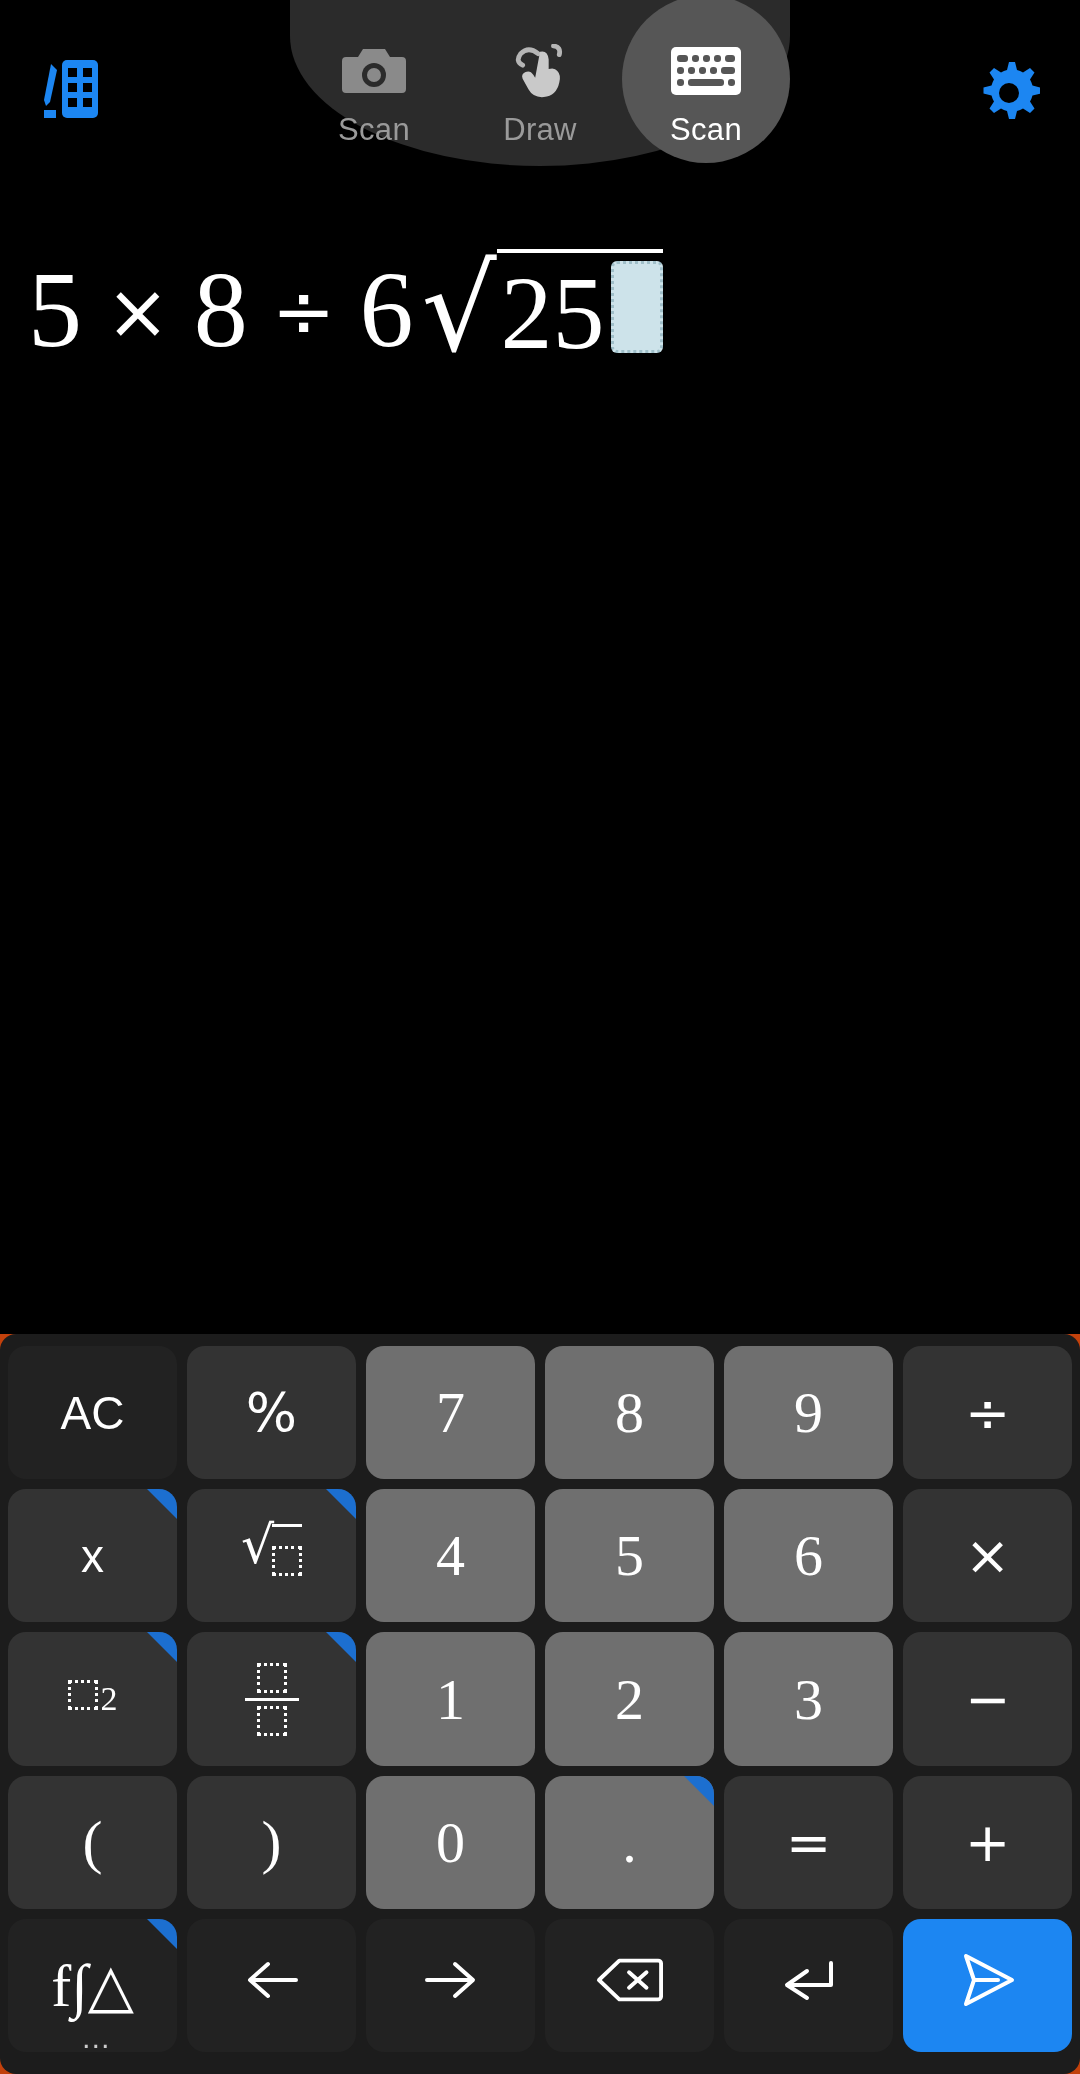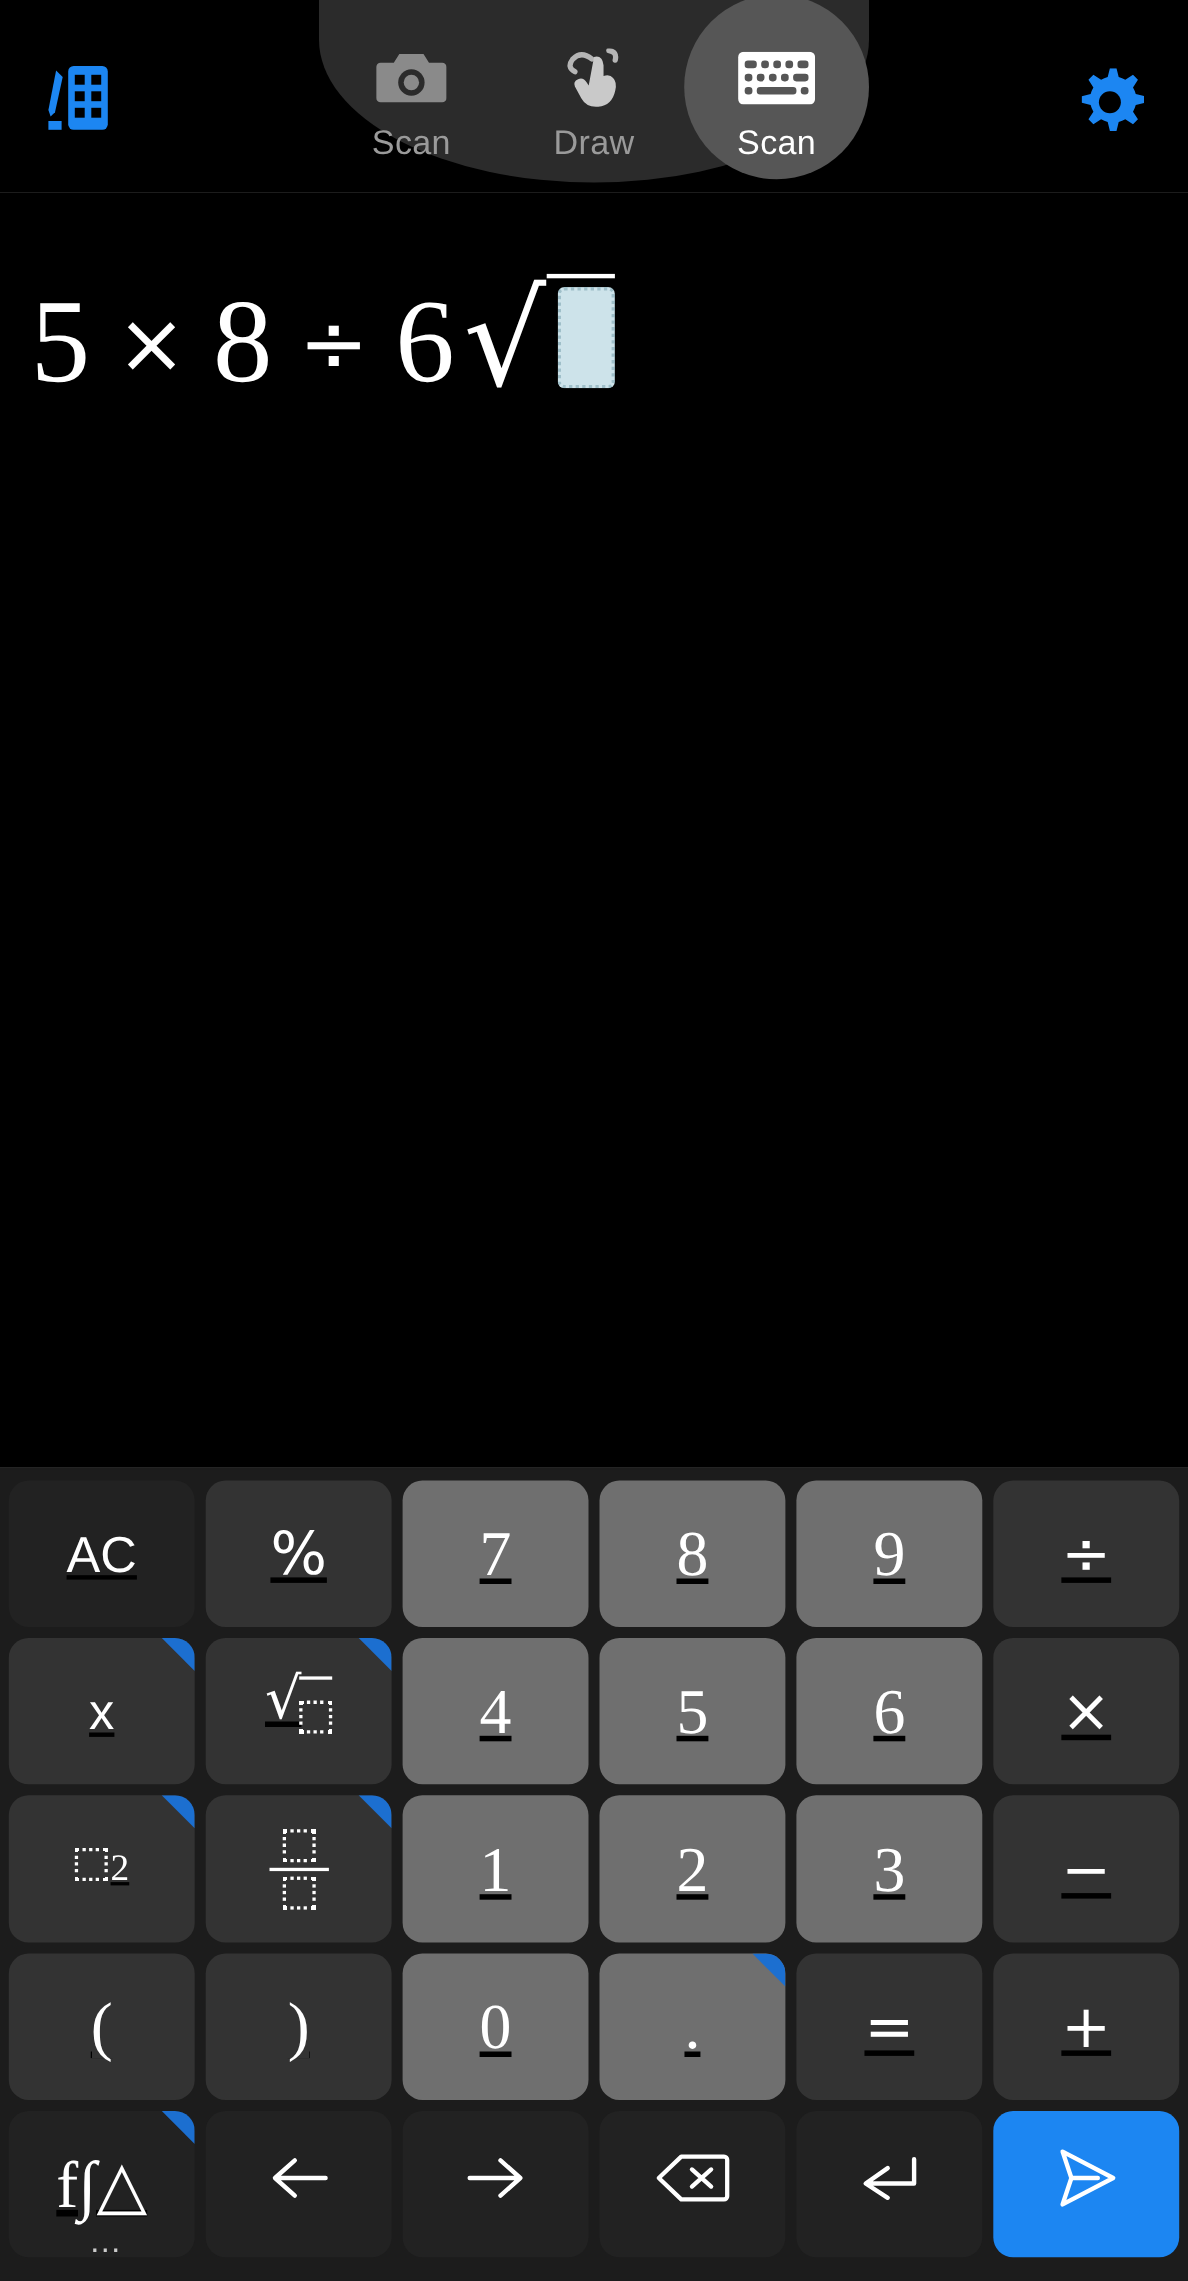--- a/index.html
+++ b/index.html
@@ -7,24 +7,23 @@
     width: 1080px;
     height: 2074px;
     background: #000000;
     font-family: "Liberation Sans", sans-serif;
     overflow: hidden;
   }
   #app {
     position: relative;
     width: 1080px;
     height: 2074px;
-    background: #737373;
+    background: #c2410c;
     display: flex;
     flex-direction: column;
-    text-decoration: underline;
   }
 
   
   .topbar {
     position: relative;
     height: 175px;
     flex: 0 0 175px;
     background: #000000;
   }
   .notes-icon {
@@ -154,20 +153,21 @@
   }
 
   
   .keypad {
     flex: 0 0 740px;
     background: #1c1c1c;
     padding: 12px 8px 22px 8px;
     display: flex;
     flex-direction: column;
     gap: 10px;
+    border-radius: 16px;
   }
   .keyrow {
     flex: 1 1 0;
     display: flex;
     gap: 10px;
   }
   .key {
     flex: 1 1 0;
     position: relative;
     border-radius: 18px;
@@ -290,20 +290,21 @@
   <div class="workspace">
     <div class="expression">
       <span class="ex-tok ex-num">5</span>
       <span class="ex-tok ex-op">×</span>
       <span class="ex-tok ex-num">8</span>
       <span class="ex-tok ex-op">÷</span>
       <span class="ex-tok ex-num">6</span>
       <span class="sqrt-group">
         <span class="sqrt-sign">√</span>
         <span class="sqrt-body">
+          <span class="radicand">25</span>
           <span class="cursor-box"></span>
         </span>
       </span>
     </div>
   </div>
 
   <div class="keypad">
 
     <div class="keyrow">
       <div class="key dark">

